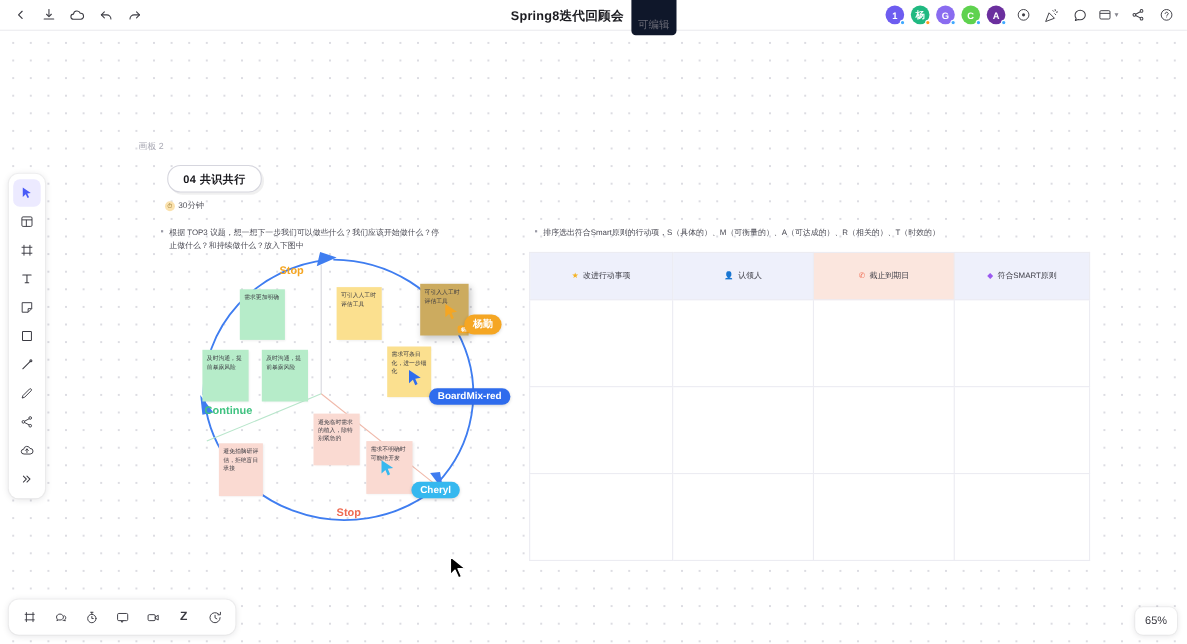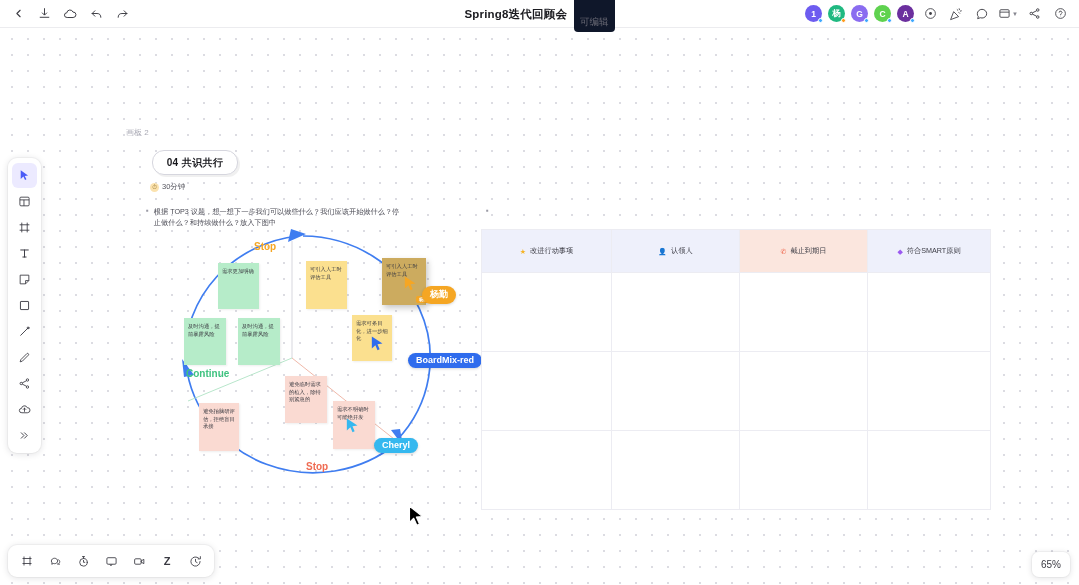--- a/index.html
+++ b/index.html
@@ -402,20 +402,21 @@
     <span id="timer-icon">⏱</span>
     <span>30分钟</span>
   </div>
 
   <div class="instr" id="instr-left">
     <span class="bul">▪</span>
     <span>根据 TOP3 议题，想一想下一步我们可以做些什么？我们应该开始做什么？停止做什么？和持续做什么？放入下图中</span>
   </div>
   <div class="instr" id="instr-right">
     <span class="bul">▪</span>
+    <span>排序选出符合Smart原则的行动项，S（具体的）、M（可衡量的）、A（可达成的）、R（相关的）、T（时效的）</span>
   </div>
 
   <div id="diagram">
     <svg width="275" height="262" viewBox="0 0 275 262">
 
       <path d="M137 9 A 128 122 0 0 1 231 213" fill="none" stroke="#3f7df0" stroke-width="1.7"></path>
 
       <path d="M225 203 l12 16 l-3 -17 z" fill="#3f7df0"></path>
 
       <path d="M231 216 A 128 122 0 0 1 20 137" fill="none" stroke="#3f7df0" stroke-width="1.7"></path>
@@ -453,21 +454,21 @@
         </svg>
     </div>
     <div class="minitag" style="left:250px; top:69px; background:#f5a623; z-index:13;">杨勤</div>
     <div class="ulabel" style="left:256px; top:59px; background:#f5a623; z-index:13;">杨勤</div>
 
     <div class="ucursor" style="left:203px; top:108px;">
       <svg width="17" height="17" viewBox="0 0 24 24" fill="#2f6ced">
           <path d="M4 2l15 10-7 1 3 7-3 1.5-3-7-5 4.5z"></path>
         </svg>
     </div>
-    <div class="ulabel" style="left:242px; top:126px; background:#2f6ced;">BoardMix-red</div>
+    <div class="ulabel" style="left:224px; top:126px; background:#2f6ced;">BoardMix-red</div>
 
     <div class="ucursor" style="left:178px; top:190px;">
       <svg width="17" height="17" viewBox="0 0 24 24" fill="#35b8ef">
           <path d="M4 2l15 10-7 1 3 7-3 1.5-3-7-5 4.5z"></path>
         </svg>
     </div>
     <div class="ulabel" style="left:208px; top:211px; background:#35b8ef;">Cheryl</div>
   </div>
 
   <table id="table">

